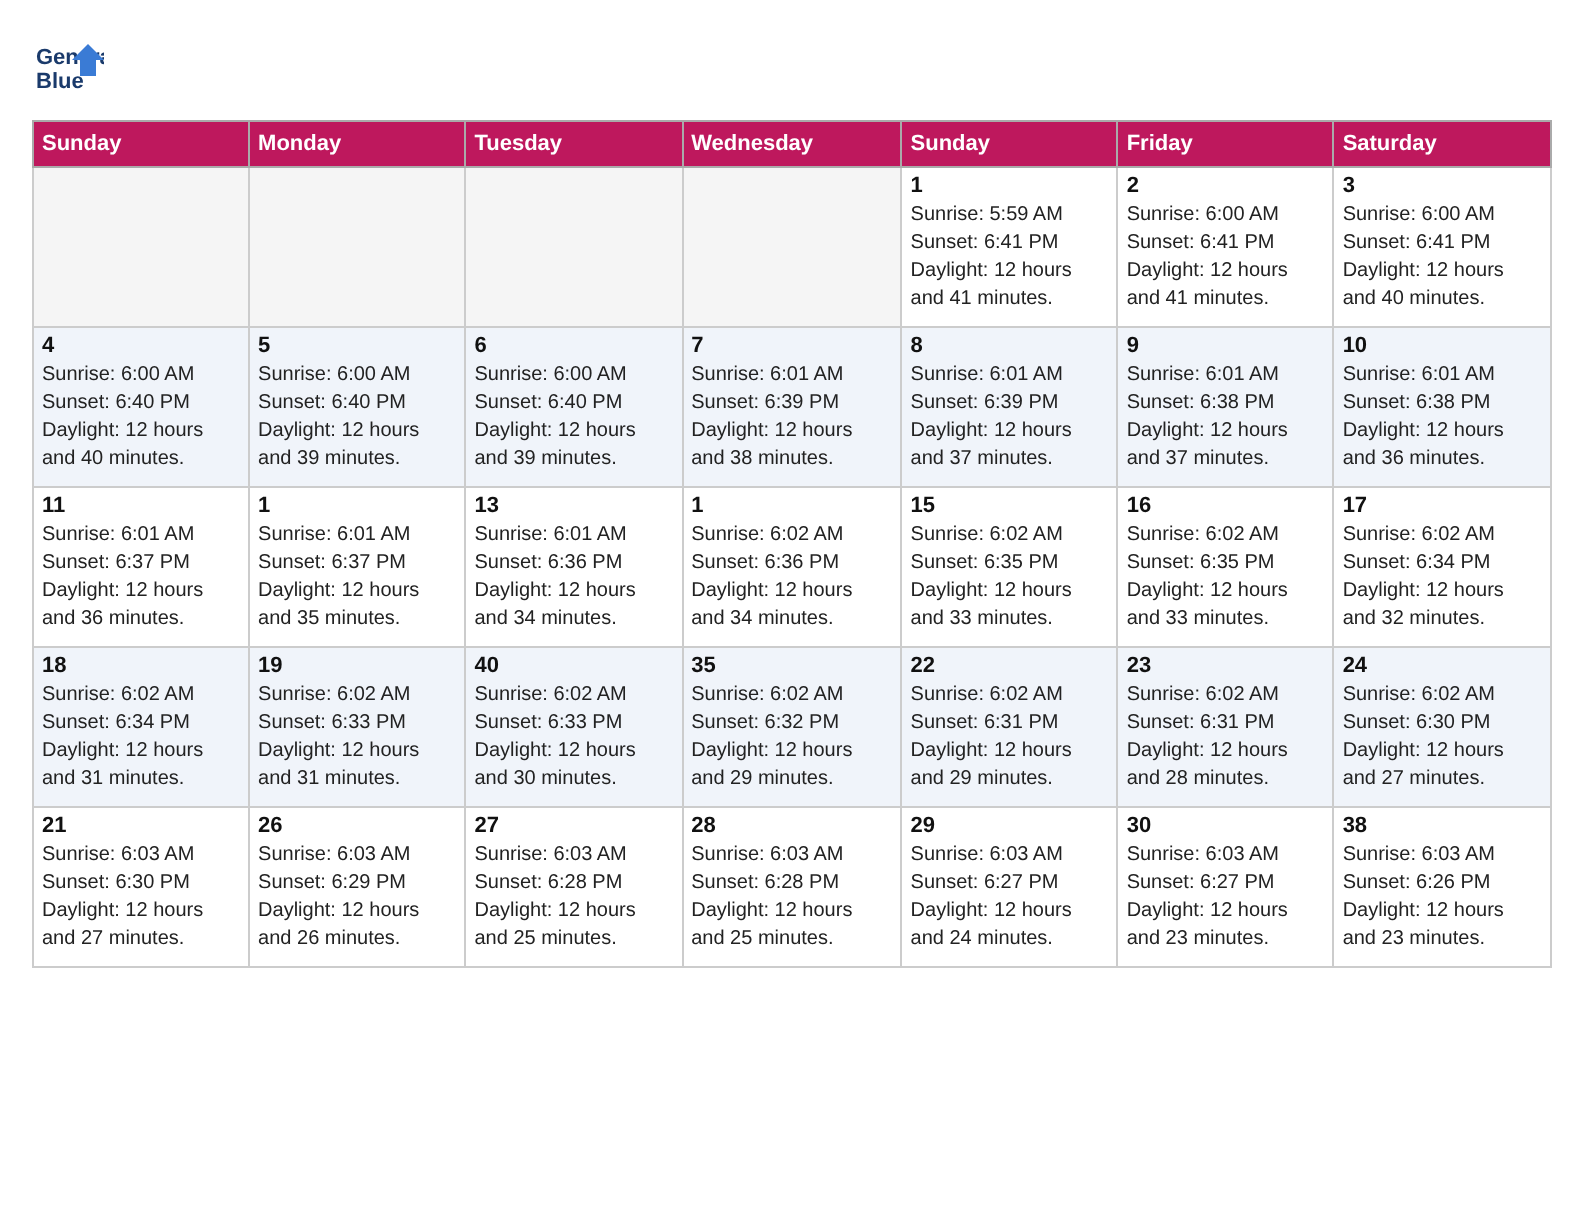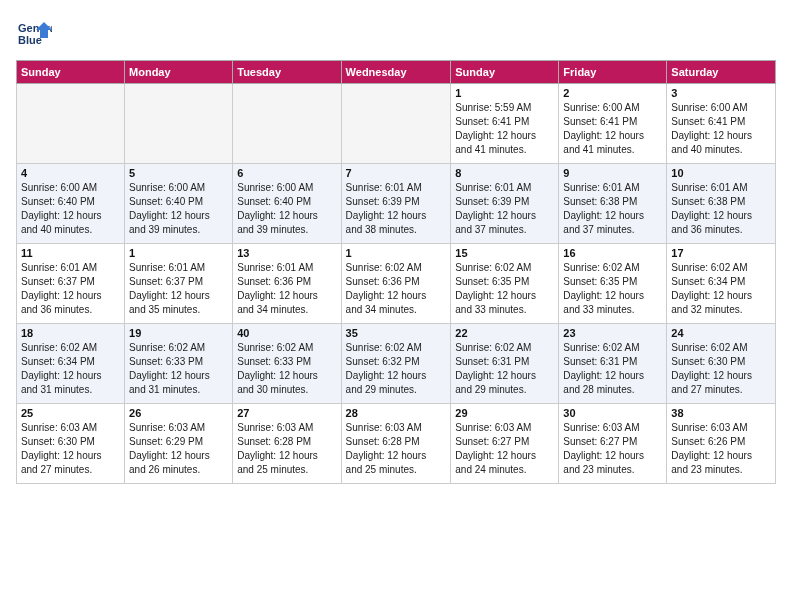--- a/index.html
+++ b/index.html
@@ -289,21 +289,21 @@
         <td>
           <div class="day-number">24</div>
           <div class="day-info" style="white-space: pre-line;">Sunrise: 6:02 AM
 Sunset: 6:30 PM
 Daylight: 12 hours
 and 27 minutes.</div>
         </td>
       </tr>
       <tr>
         <td>
-          <div class="day-number">25</div>
+          <div class="day-number">21</div>
           <div class="day-info" style="white-space: pre-line;">Sunrise: 6:03 AM
 Sunset: 6:30 PM
 Daylight: 12 hours
 and 27 minutes.</div>
         </td>
         <td>
           <div class="day-number">26</div>
           <div class="day-info" style="white-space: pre-line;">Sunrise: 6:03 AM
 Sunset: 6:29 PM
 Daylight: 12 hours

